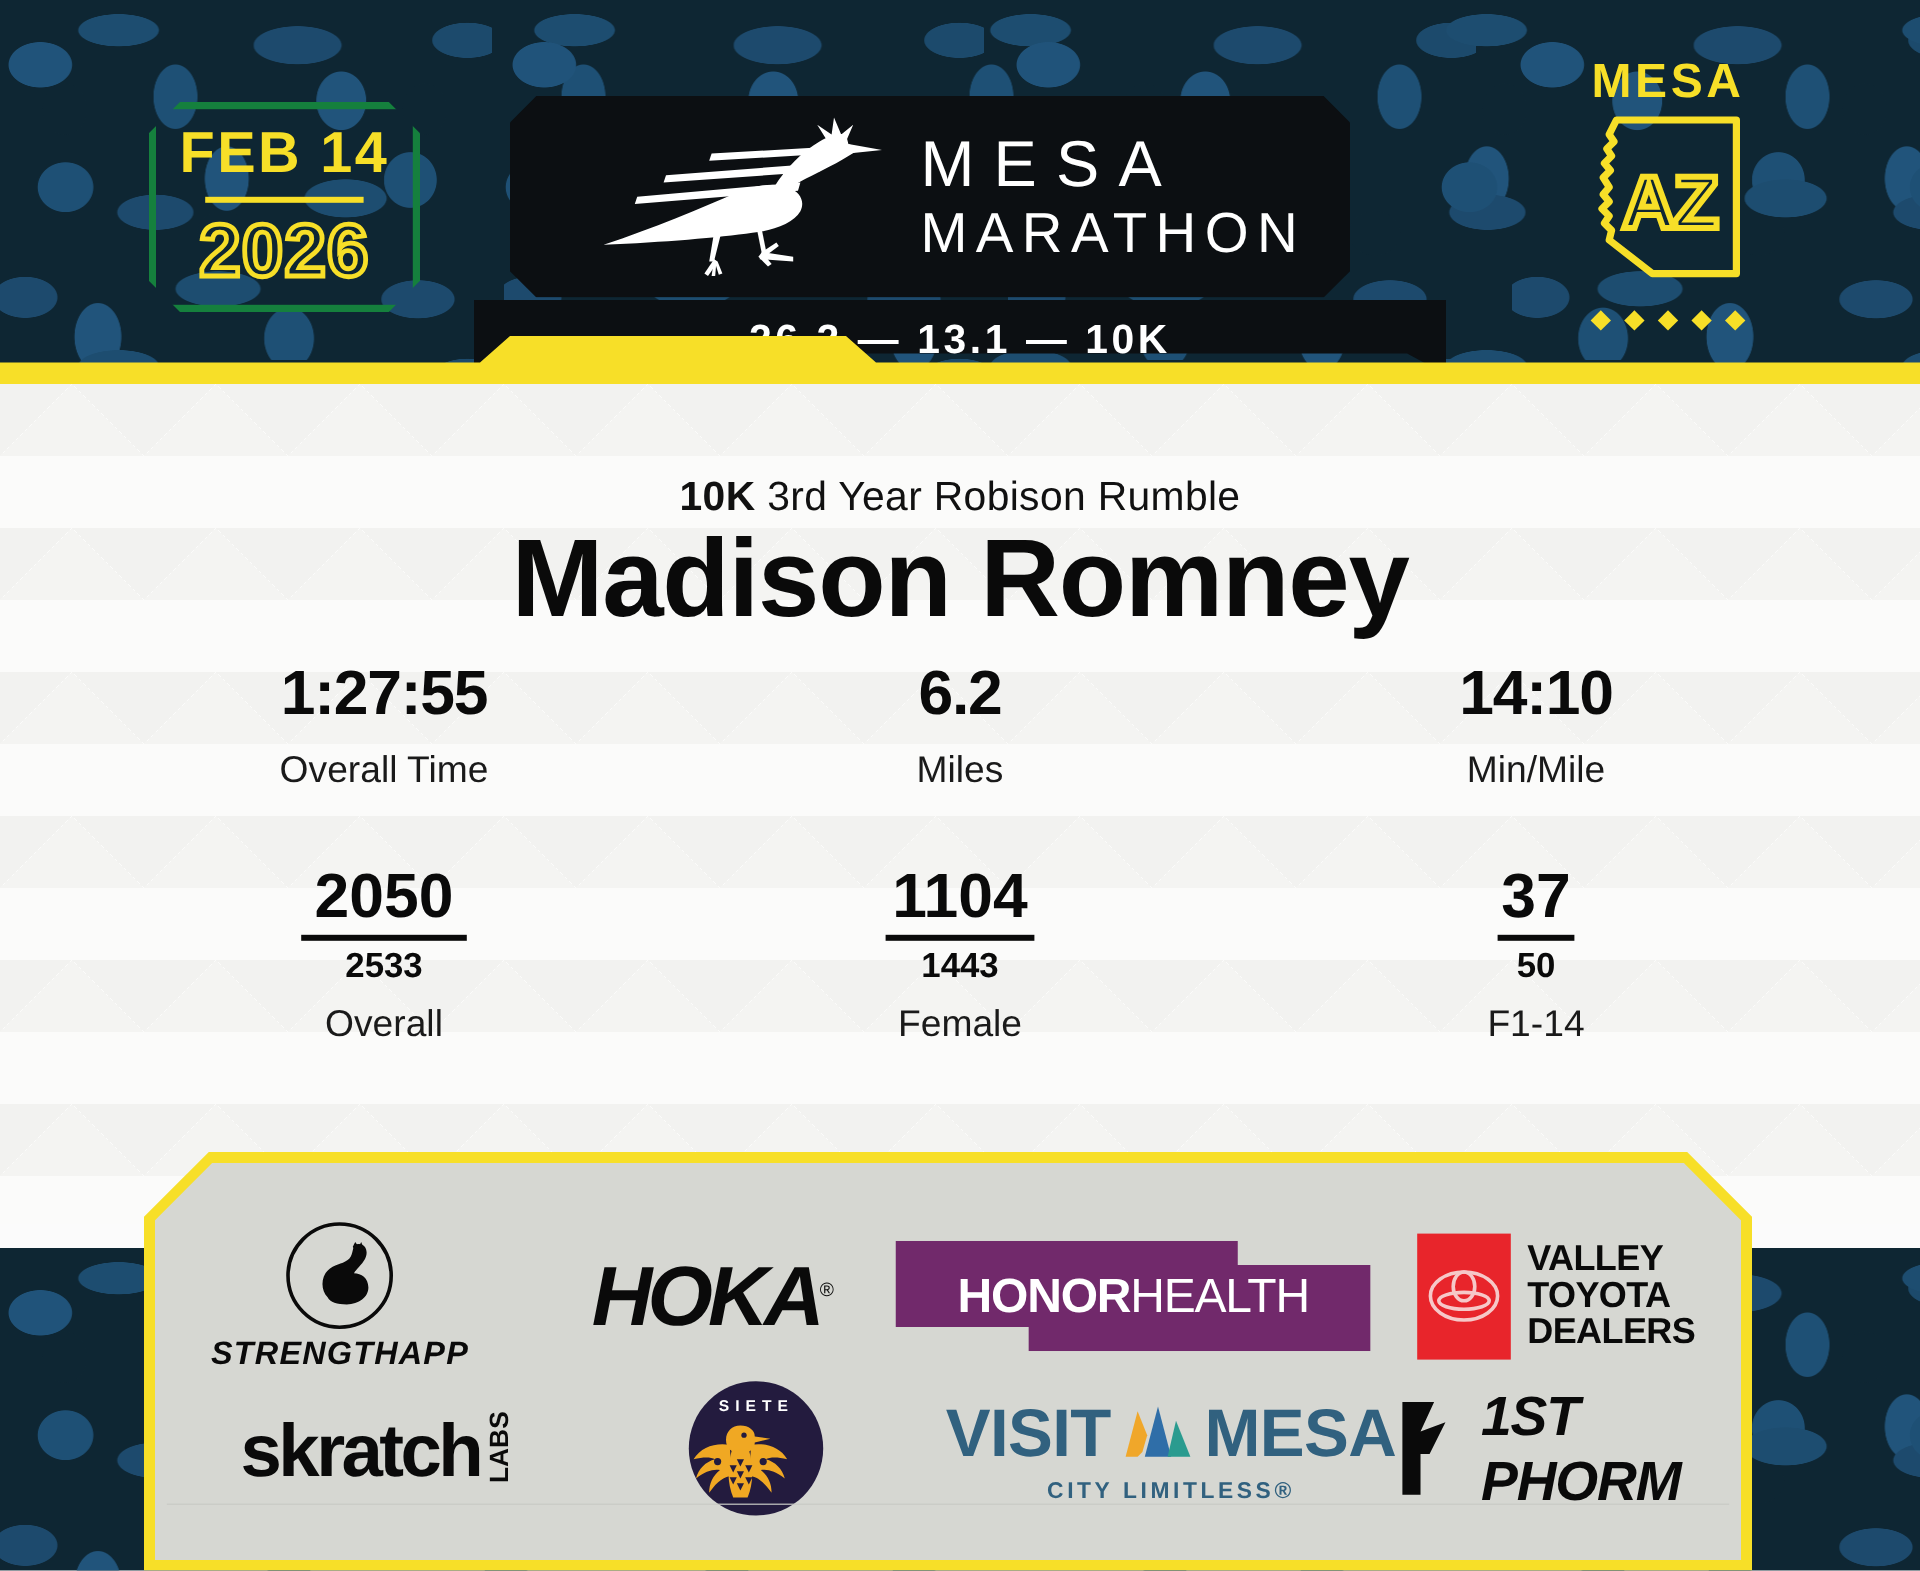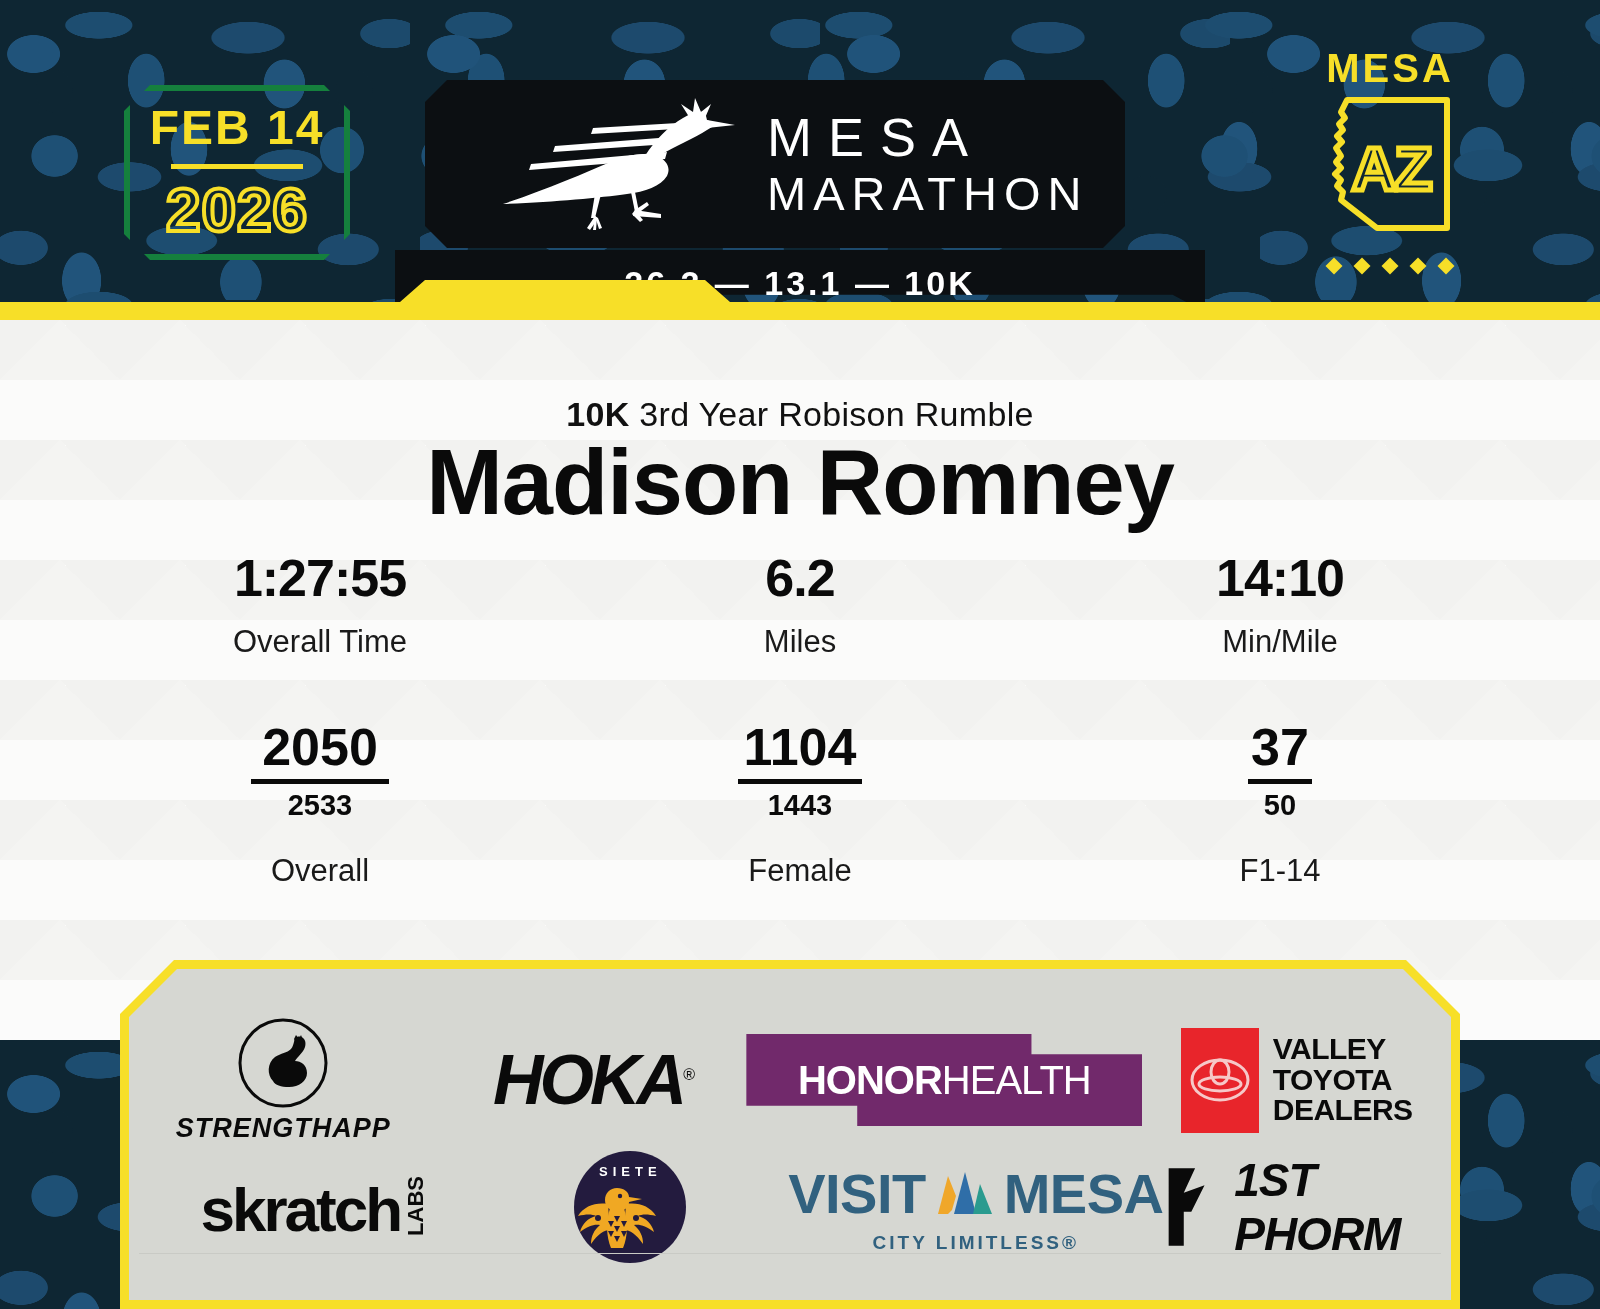--- a/index.html
+++ b/index.html
@@ -154,21 +154,21 @@
     position: absolute; top: 400px; left: 80px; width: 1440px;
     display: flex; justify-content: space-around;
   }
   .rank { width: 33%; text-align: center; }
   .rank .num {
     font-size: 52px; font-weight: 800; color: #0a0a0a; line-height: 1.05;
     display: inline-block; padding: 0 6px;
   }
   .rank .bar { height: 5px; background: #0a0a0a; margin: 4px auto 6px; }
   .rank .den { font-size: 29px; font-weight: 800; color: #0a0a0a; line-height: 1.1; }
-  .rank .lbl { font-size: 31px; color: #1a1a1a; margin-top: 32px; }
+  .rank .lbl { font-size: 31px; color: #1a1a1a; margin-top: 14px; }
 
   
   #sponsors {
     position: absolute; left: 120px; top: 960px; width: 1340px; height: 349px;
     background: #f7df28;
     clip-path: polygon(54px 0, calc(100% - 54px) 0, 100% 54px, 100% 100%, 0 100%, 0 54px);
     padding: 9px;
   }
   #sponsors-inner {
     width: 100%; height: 100%;

